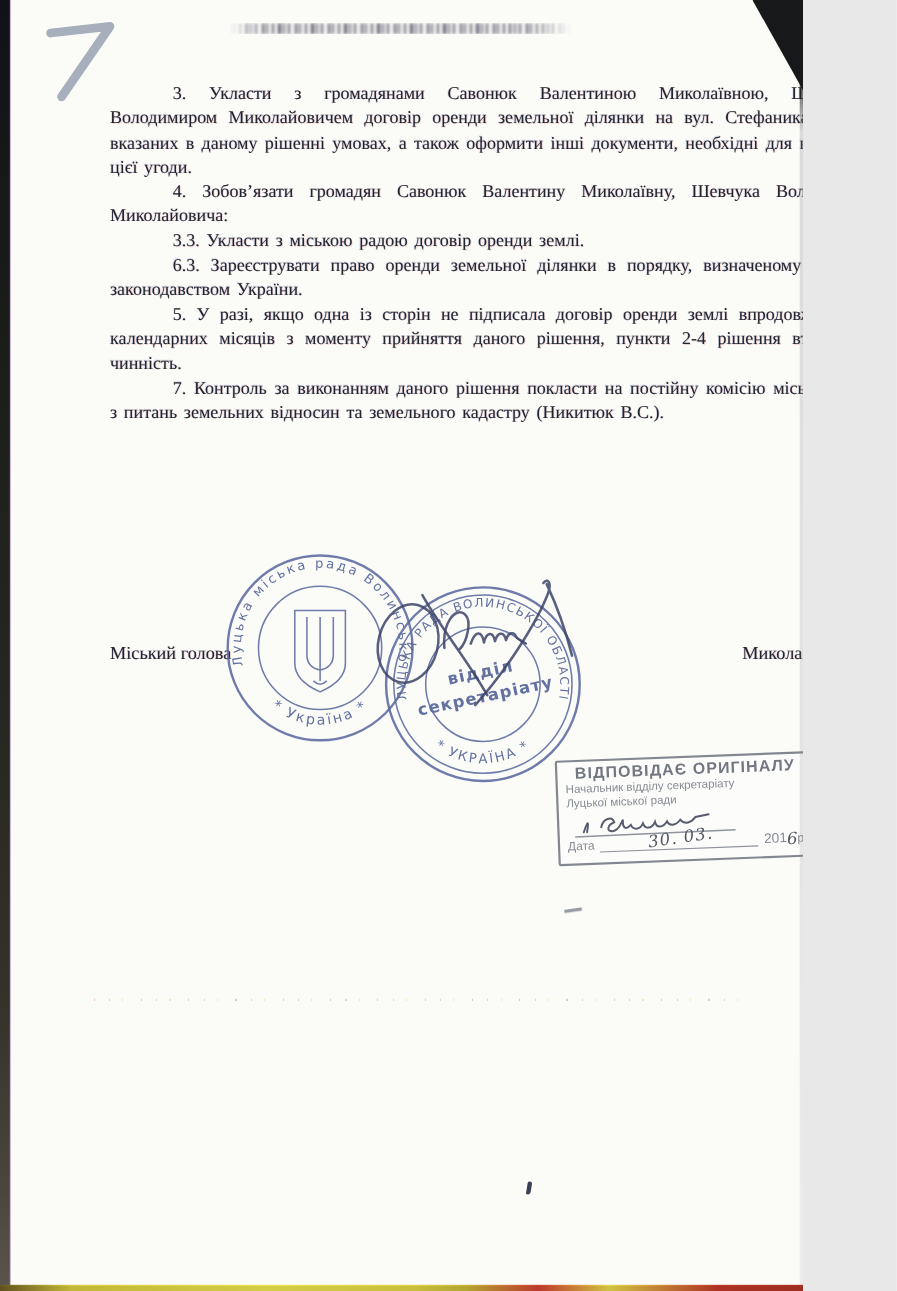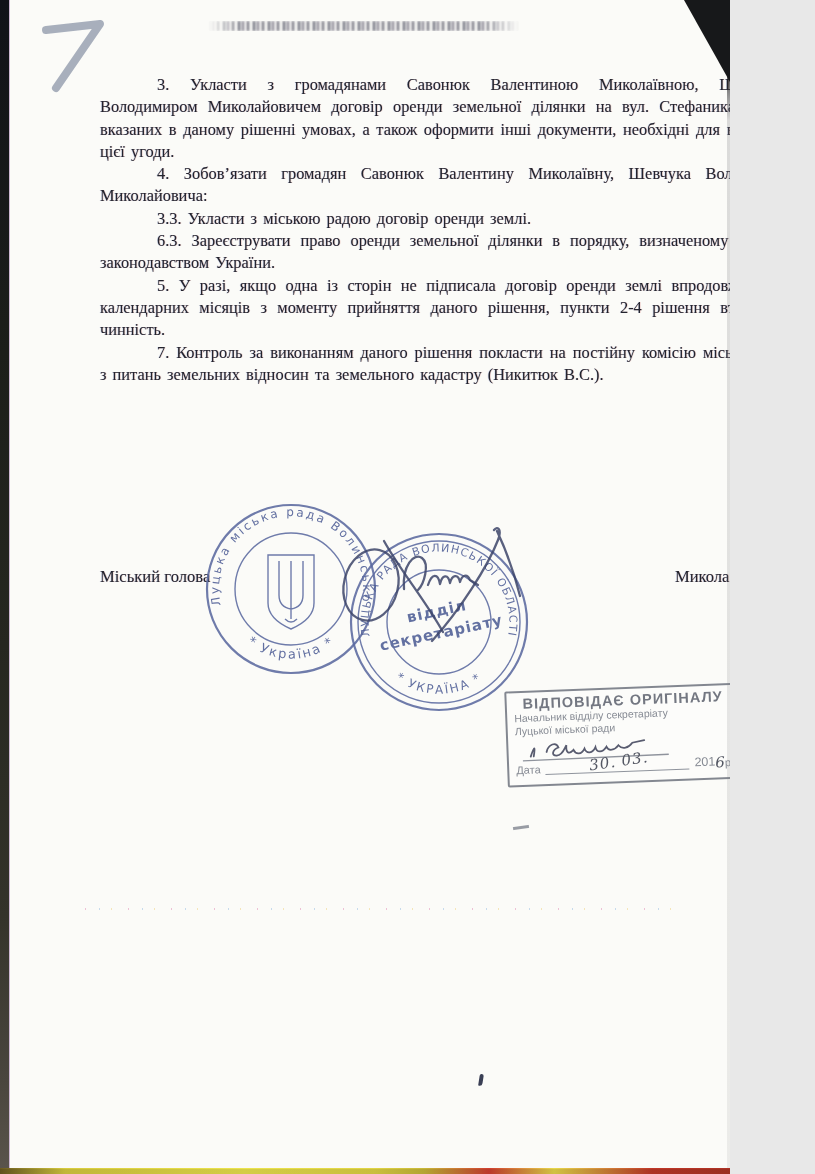--- a/index.html
+++ b/index.html
@@ -57,21 +57,21 @@
   }
   
   .body-text{
     position:absolute;left:100px;top:74px;width:692px;z-index:1;
     font-size:16.4px;line-height:22.3px;text-align:justify;
     color:#23242e;word-spacing:2px;
     text-shadow:.7px .3px 0 rgba(190,60,50,.2),-.7px -.3px 0 rgba(60,90,190,.2);
   }
   .body-text p{margin:0;text-indent:57px;}
   .sig-row{
-    position:absolute;left:100px;top:567px;width:690px;z-index:1;
+    position:absolute;left:100px;top:584px;width:690px;z-index:1;
     display:flex;justify-content:space-between;
     font-size:16.6px;color:#23242e;
     text-shadow:.7px .3px 0 rgba(190,60,50,.2),-.7px -.3px 0 rgba(60,90,190,.2);
   }
   
   .overlay{position:absolute;left:0;top:0;z-index:5;pointer-events:none;}
   .stamp-stroke{fill:none;stroke:#5b6aa0;stroke-width:2.2;}
   .stamp-stroke.thin{stroke-width:1.4;}
   .ring-text{fill:#4f5e96;font-family:"DejaVu Sans",sans-serif;}
   .sig-pen{fill:none;stroke:#3c4468;stroke-width:2.3;stroke-linecap:round;stroke-linejoin:round;opacity:.85;}

